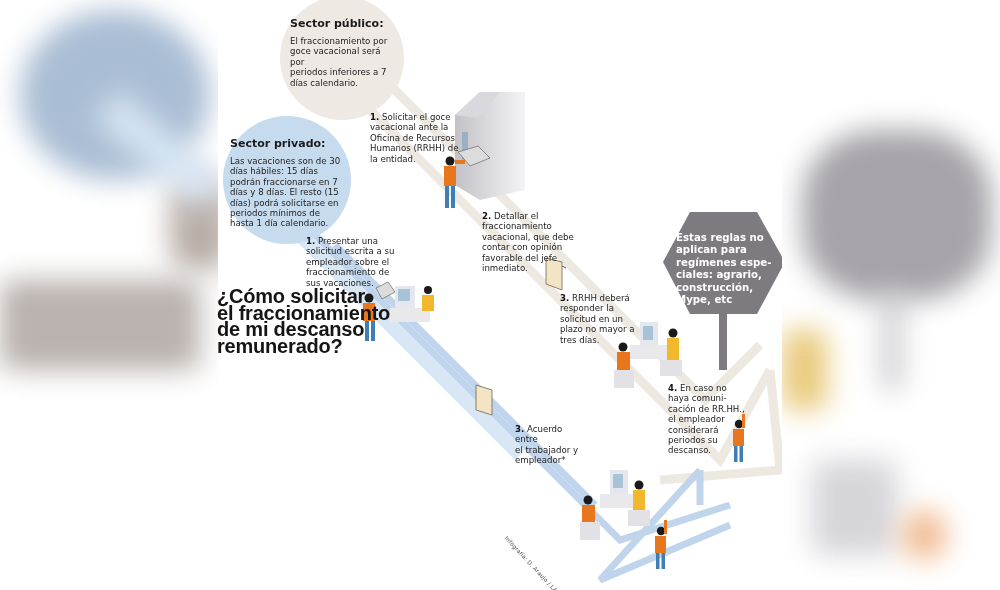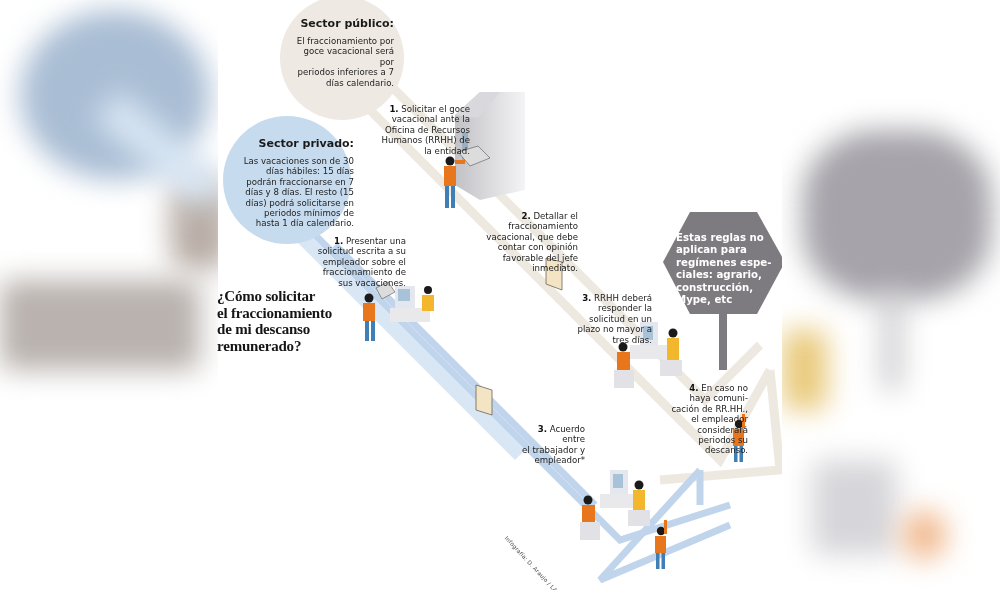--- a/index.html
+++ b/index.html
@@ -4,23 +4,23 @@
 <style>
   *{box-sizing:border-box;margin:0;padding:0}
   html,body{width:1000px;height:590px;overflow:hidden;background:#ffffff;font-family:"DejaVu Sans","Liberation Sans",sans-serif}
   .stage{position:relative;width:1000px;height:590px;overflow:hidden;background:#fff}
   
   .blur-left,.blur-right{position:absolute;top:0;height:590px;overflow:hidden}
   .blur-left{left:0;width:218px}
   .blur-right{left:782px;width:218px}
   .blob{position:absolute;filter:blur(14px)}
   svg.art{position:absolute;left:0;top:0;width:1000px;height:590px}
-  .txt{position:absolute;color:#222;font-size:8.6px;line-height:10.4px;text-align:right;font-family:"DejaVu Sans",sans-serif}
+  .txt{position:absolute;color:#222;font-size:8.6px;line-height:10.4px;text-align:left;font-family:"DejaVu Sans",sans-serif}
   .txt b{font-weight:bold;color:#111}
-  .title{position:absolute;left:217px;top:288px;font-family:Liberation Serif, serif;font-weight:bold;font-size:15px;line-height:16.5px;color:#151515;letter-spacing:-0.2px}
+  .title{position:absolute;left:217px;top:288px;font-family:Liberation Sans, sans-serif;font-weight:bold;font-size:20px;line-height:16.5px;color:#151515;letter-spacing:-0.2px}
   .ctitle{font-weight:bold;font-size:11px;line-height:13px;color:#1a1a1a;display:block;margin-bottom:6px}
   .hex-text{position:absolute;left:676px;top:232px;width:100px;color:#fff;font-weight:bold;font-size:10.2px;line-height:12.4px;text-align:left}
   .credit{position:absolute;left:508px;top:535px;font-size:5.6px;color:#444;transform:rotate(47deg);transform-origin:left top;white-space:nowrap;letter-spacing:0.2px}
 </style>
 </head>
 <body>
 
 <div class="stage">
 
   <div class="blur-left">
@@ -169,21 +169,21 @@
     <div>hasta 1 día calendario.</div>
   </div>
 
   <div class="title">
     <div>¿Cómo solicitar</div>
     <div>el fraccionamiento</div>
     <div>de mi descanso</div>
     <div>remunerado?</div>
   </div>
 
-  <div class="txt" style="left:370px;top:104px;width:100px;">
+  <div class="txt" style="left:370px;top:112px;width:100px;">
     <div><b>1.</b> <span>Solicitar el goce</span></div>
     <div>vacacional ante la</div>
     <div>Oficina de Recursos</div>
     <div>Humanos (RRHH) de</div>
     <div>la entidad.</div>
   </div>
 
   <div class="txt" style="left:482px;top:211px;width:96px;">
     <div><b>2.</b> <span>Detallar el</span></div>
     <div>fraccionamiento</div>

